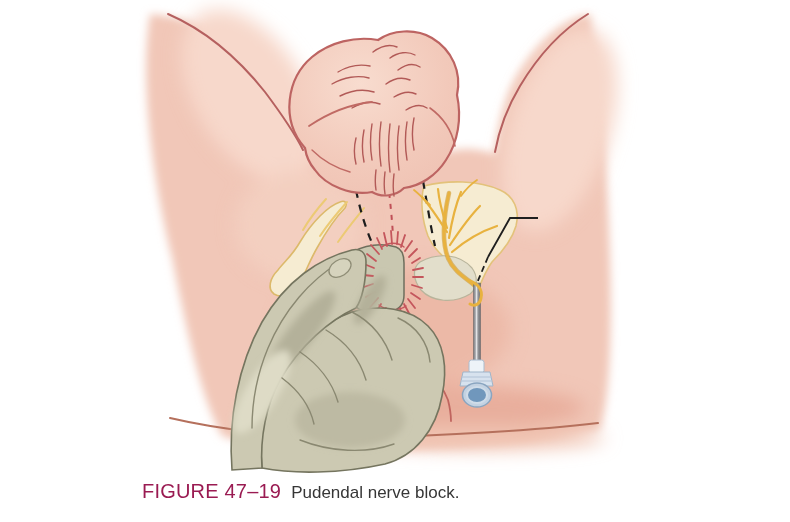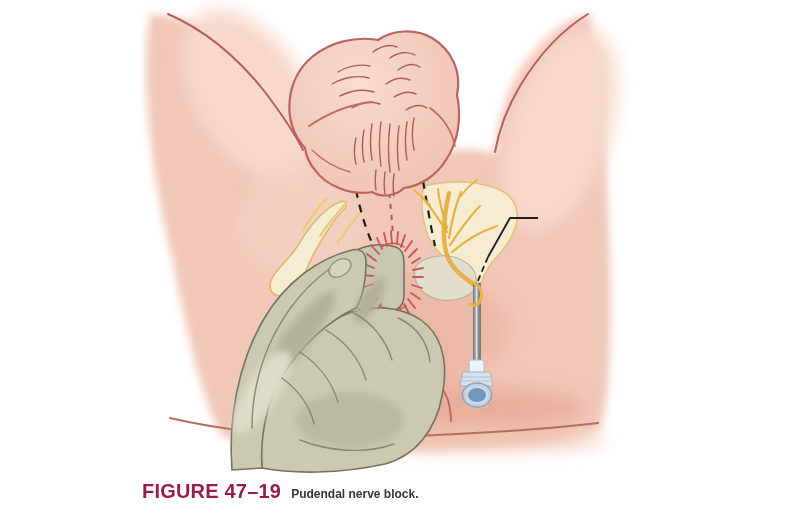--- a/index.html
+++ b/index.html
@@ -2,22 +2,22 @@
 <html><head>
 <meta charset="utf-8">
 <style>
   html,body{margin:0;padding:0;background:#ffffff;}
   #page{position:relative;width:790px;height:522px;background:#ffffff;overflow:hidden;
         font-family:"Liberation Sans",sans-serif;}
   #illo{position:absolute;left:0;top:0;}
   .annotation{position:absolute;left:540px;top:202px;width:72px;
               font-size:19px;line-height:26px;color:#1c1c1c;}
   .caption{position:absolute;left:142px;top:480px;white-space:nowrap;}
-  .caption .figlabel{font-weight:700;font-size:20px;color:#9a1b52;letter-spacing:.2px;}
-  .caption .figtext{font-size:12px;color:#363636;margin-left:10px;font-weight:bold;}
+  .caption .figlabel{font-weight:400;font-size:20px;color:#9a1b52;letter-spacing:.2px;}
+  .caption .figtext{font-size:17px;color:#363636;margin-left:10px;}
 </style>
 </head>
 <body>
 
 <div id="page">
 
 <svg id="illo" width="790" height="522" viewBox="0 0 790 522" xmlns="http://www.w3.org/2000/svg">
   <defs>
     <filter id="soft" x="-50%" y="-50%" width="200%" height="200%">
           <feGaussianBlur stdDeviation="4"></feGaussianBlur>

